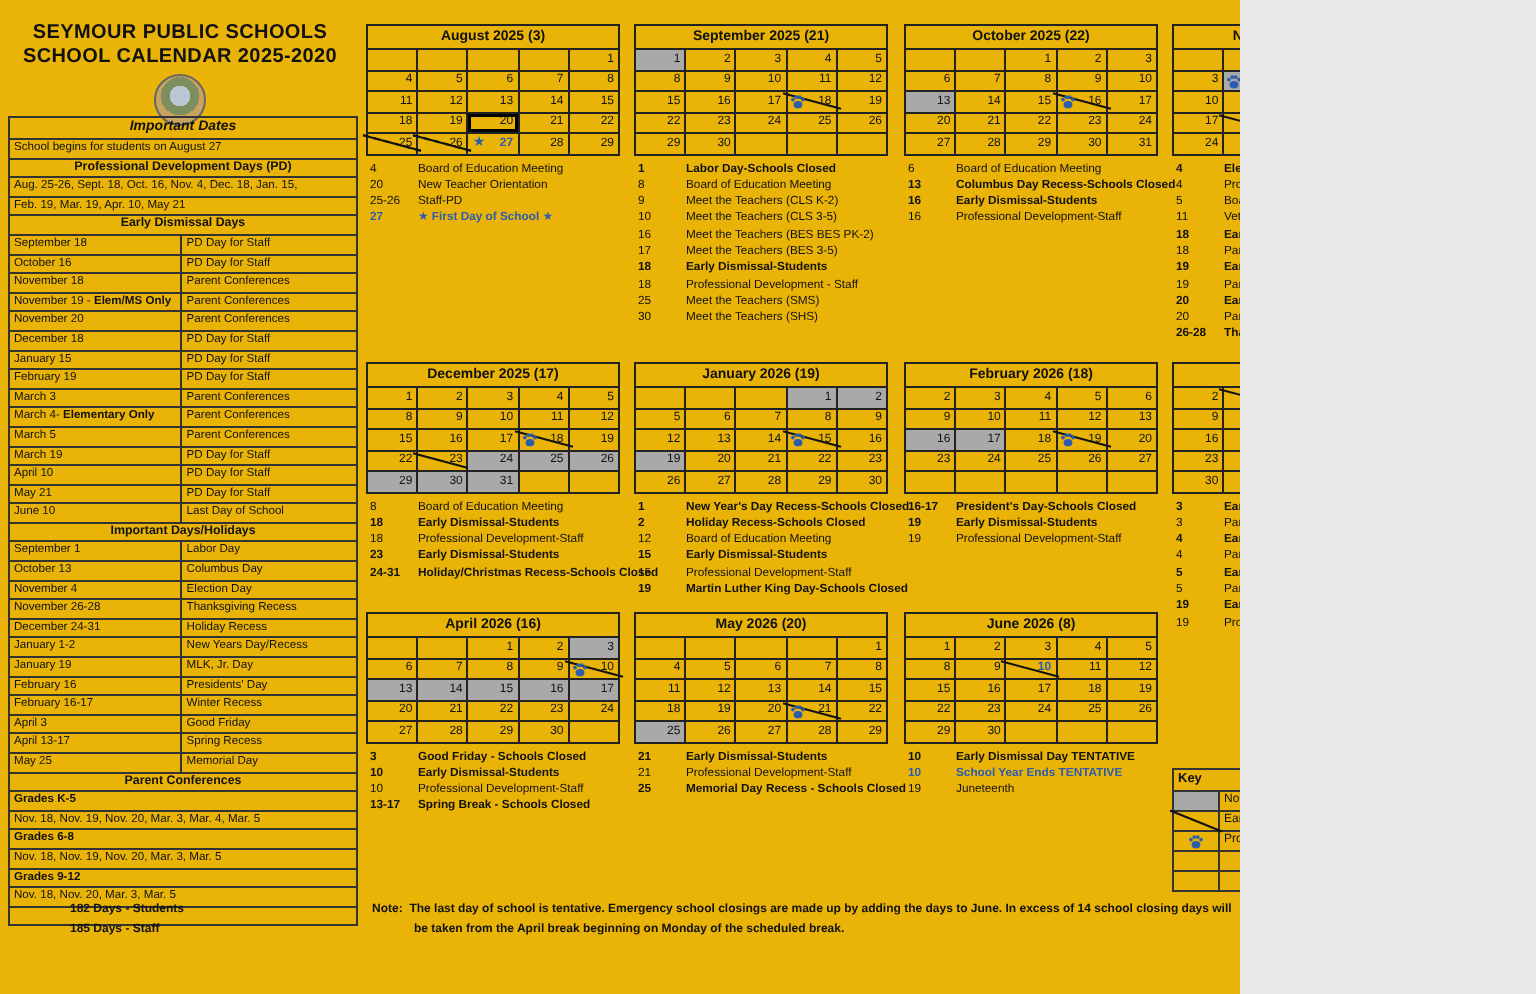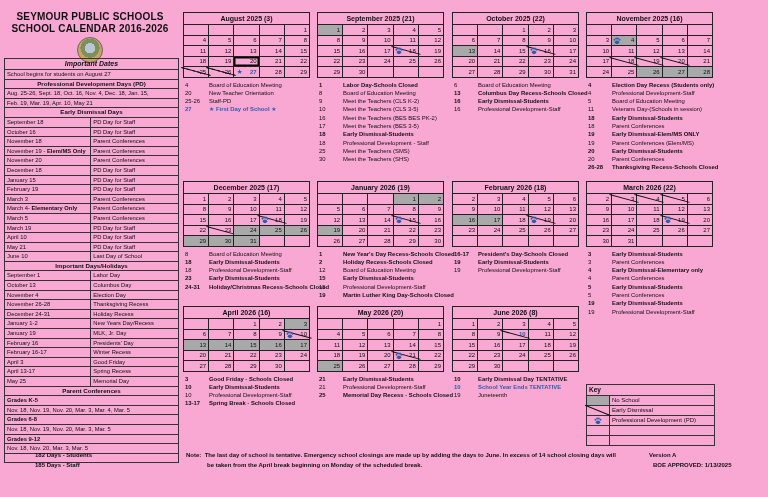--- a/index.html
+++ b/index.html
@@ -1,16 +1,16 @@
 <!DOCTYPE html>
 <html><head>
 <meta charset="utf-8">
 <style>
   html,body{margin:0;padding:0;background:#e8e8e8;}
-  #page{position:relative;width:768px;height:497px;background:#f9a8d4;
+  #page{position:relative;width:620px;height:497px;background:#eab308;
         font-family:"Liberation Sans","DejaVu Sans",sans-serif;color:#111;overflow:hidden;}
   
   #titleblock{position:absolute;left:2px;top:11px;width:176px;text-align:center;}
   #titleblock .t{font-size:10px;font-weight:bold;letter-spacing:.2px;line-height:12px;}
   #logo{width:24px;height:24px;margin:2px auto 0;border-radius:50%;
         background:radial-gradient(circle at 50% 42%,#b8c7d2 0 28%,#7d8f5e 28% 52%,#c9a45f 52% 78%,#8a6d3b 78% 100%);
         border:1px solid #666;}
   
   #lt{position:absolute;left:4px;top:58px;width:173px;border:1px solid #333;border-bottom:none;font-size:5.8px;}
   .lt-row{border-bottom:1px solid #333;min-height:8.6px;line-height:8.6px;padding:0 2px;
@@ -53,21 +53,21 @@
   
   .foot{position:absolute;font-size:6px;font-weight:bold;white-space:nowrap;}
 </style>
 </head>
 <body>
 
 <div id="page">
 
   <div id="titleblock">
     <div class="t">SEYMOUR PUBLIC SCHOOLS</div>
-    <div class="t">SCHOOL CALENDAR 2016-2026</div>
+    <div class="t">SCHOOL CALENDAR 2025-2020</div>
     <div id="logo"></div>
   </div>
 
   <div id="lt">
       <div class="lt-row lt-h it">Important Dates</div>
       <div class="lt-row lt-f">School begins for students on August 27</div>
       <div class="lt-row lt-h">Professional Development Days (PD)</div>
       <div class="lt-row lt-f">Aug. 25-26, Sept. 18, Oct. 16, Nov. 4, Dec. 18, Jan. 15,</div>
       <div class="lt-row lt-f">Feb. 19, Mar. 19, Apr. 10, May 21</div>
       <div class="lt-row lt-h">Early Dismissal Days</div>

